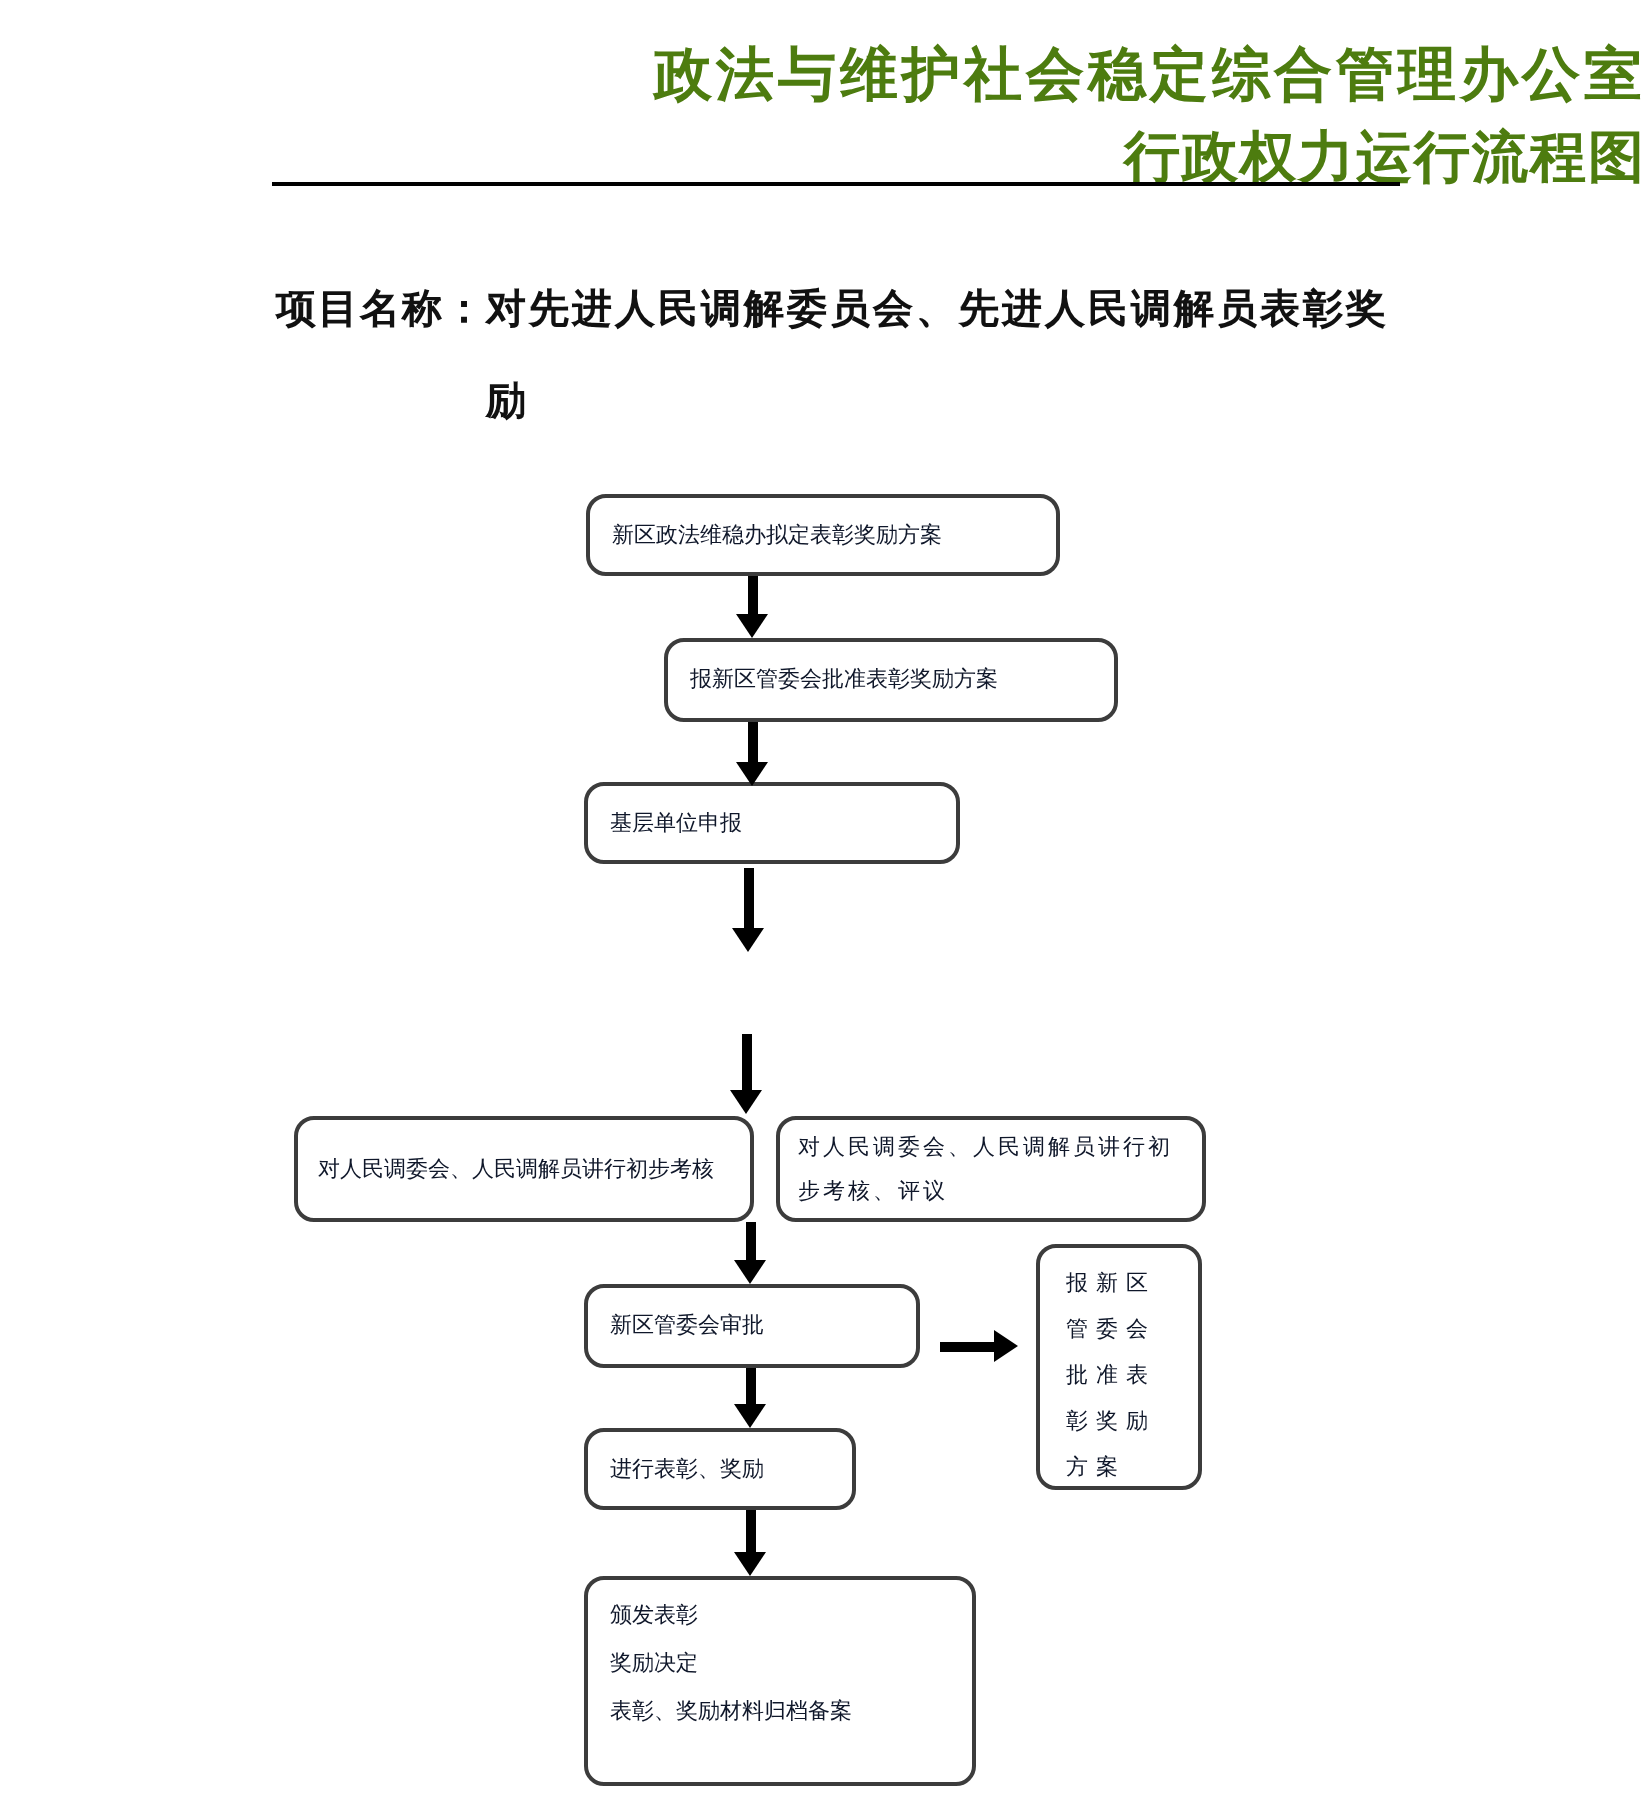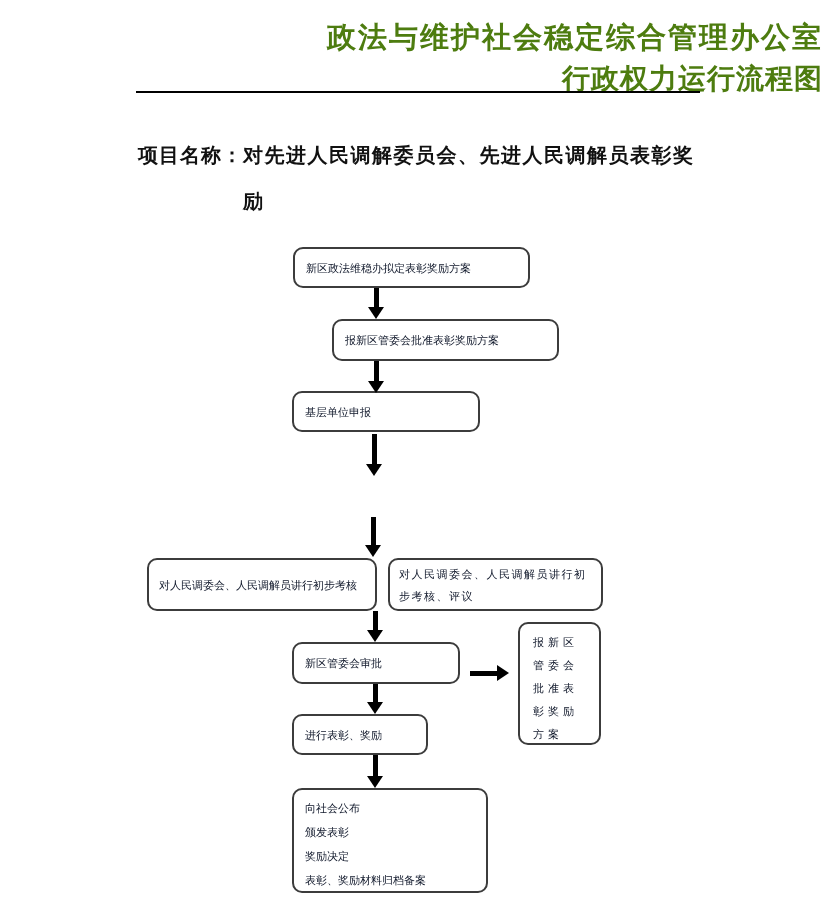--- a/index.html
+++ b/index.html
@@ -78,21 +78,20 @@
 
   <div class="node n1 nowrap">新区政法维稳办拟定表彰奖励方案</div>
   <div class="node n2 nowrap">报新区管委会批准表彰奖励方案</div>
   <div class="node n3 nowrap">基层单位申报</div>
   <div class="node n5">对人民调委会、人民调解员讲行初步考核</div>
   <div class="node n6">对人民调委会、人民调解员讲行初步考核、评议</div>
   <div class="node n7 nowrap">新区管委会审批</div>
   <div class="node n8">报新区管委会批准表彰奖励方案</div>
   <div class="node n9 nowrap">进行表彰、奖励</div>
   <div class="node n10">
-    <div>向社会公布</div>
     <div>颁发表彰</div>
     <div>奖励决定</div>
     <div>表彰、奖励材料归档备案</div>
   </div>
 
   <div class="av a1">
     <div class="shaft"></div>
     <div class="head"></div>
   </div>
   <div class="av a2">

